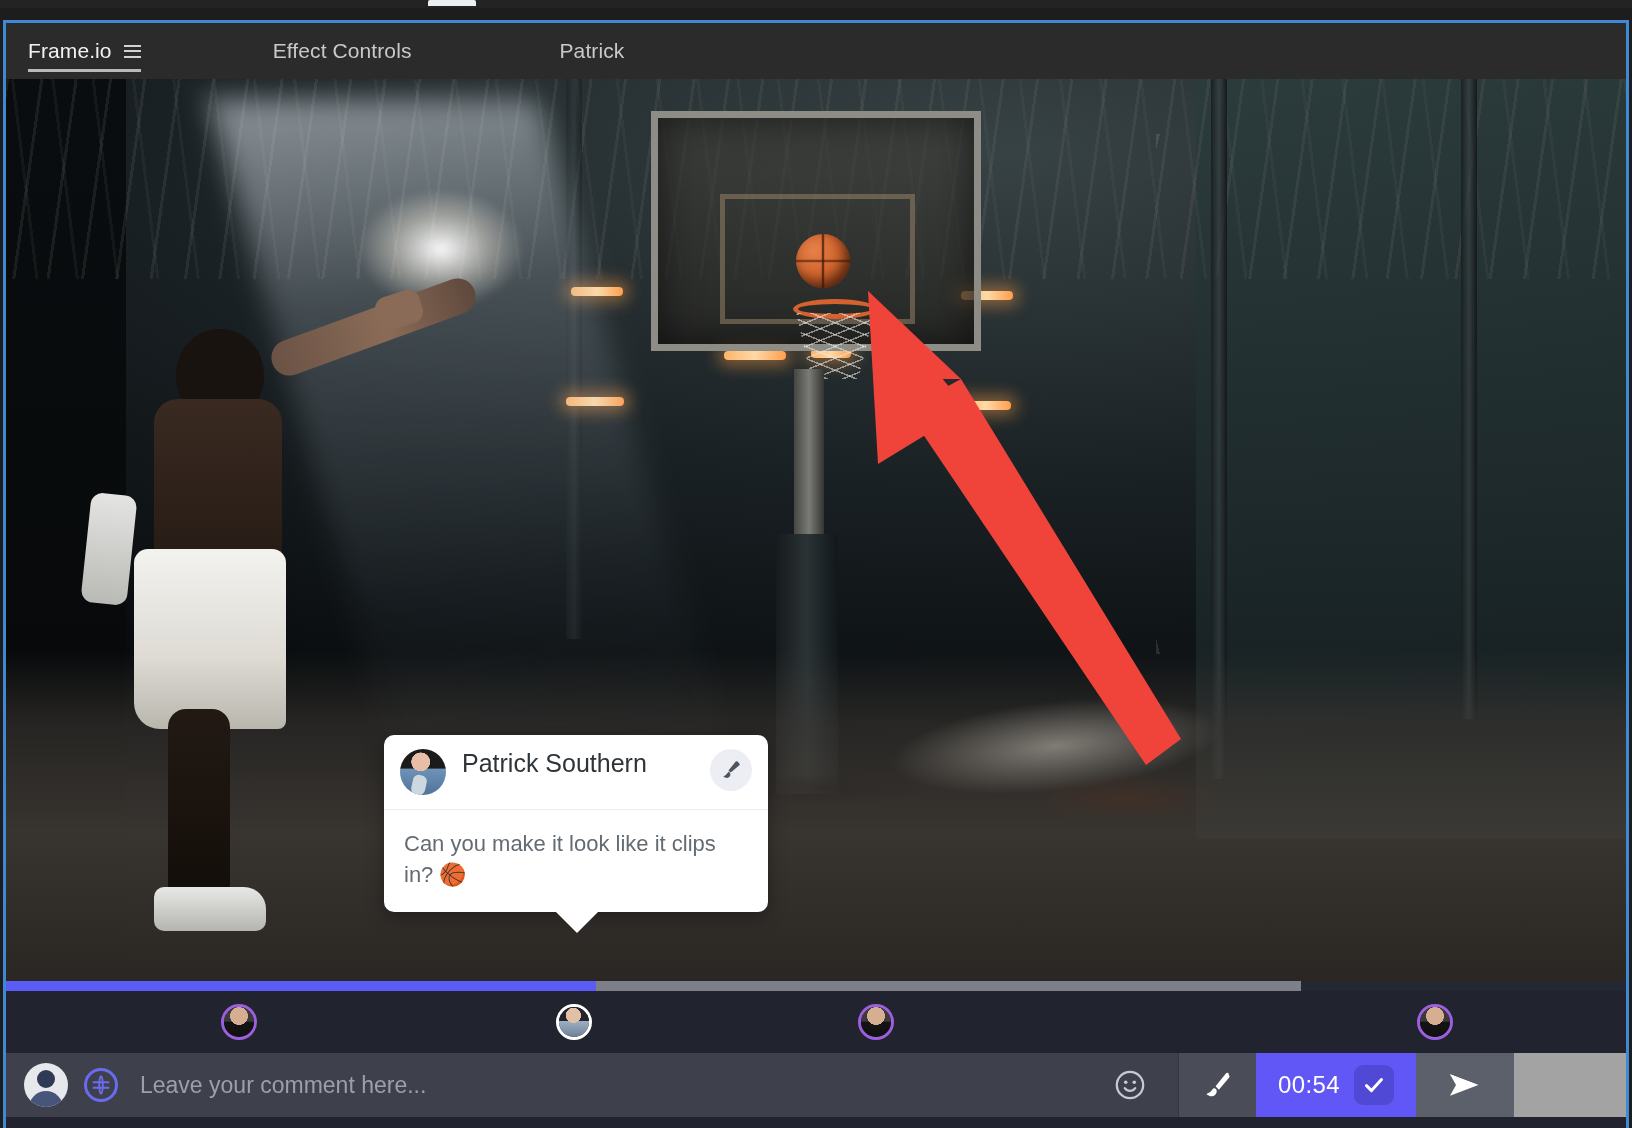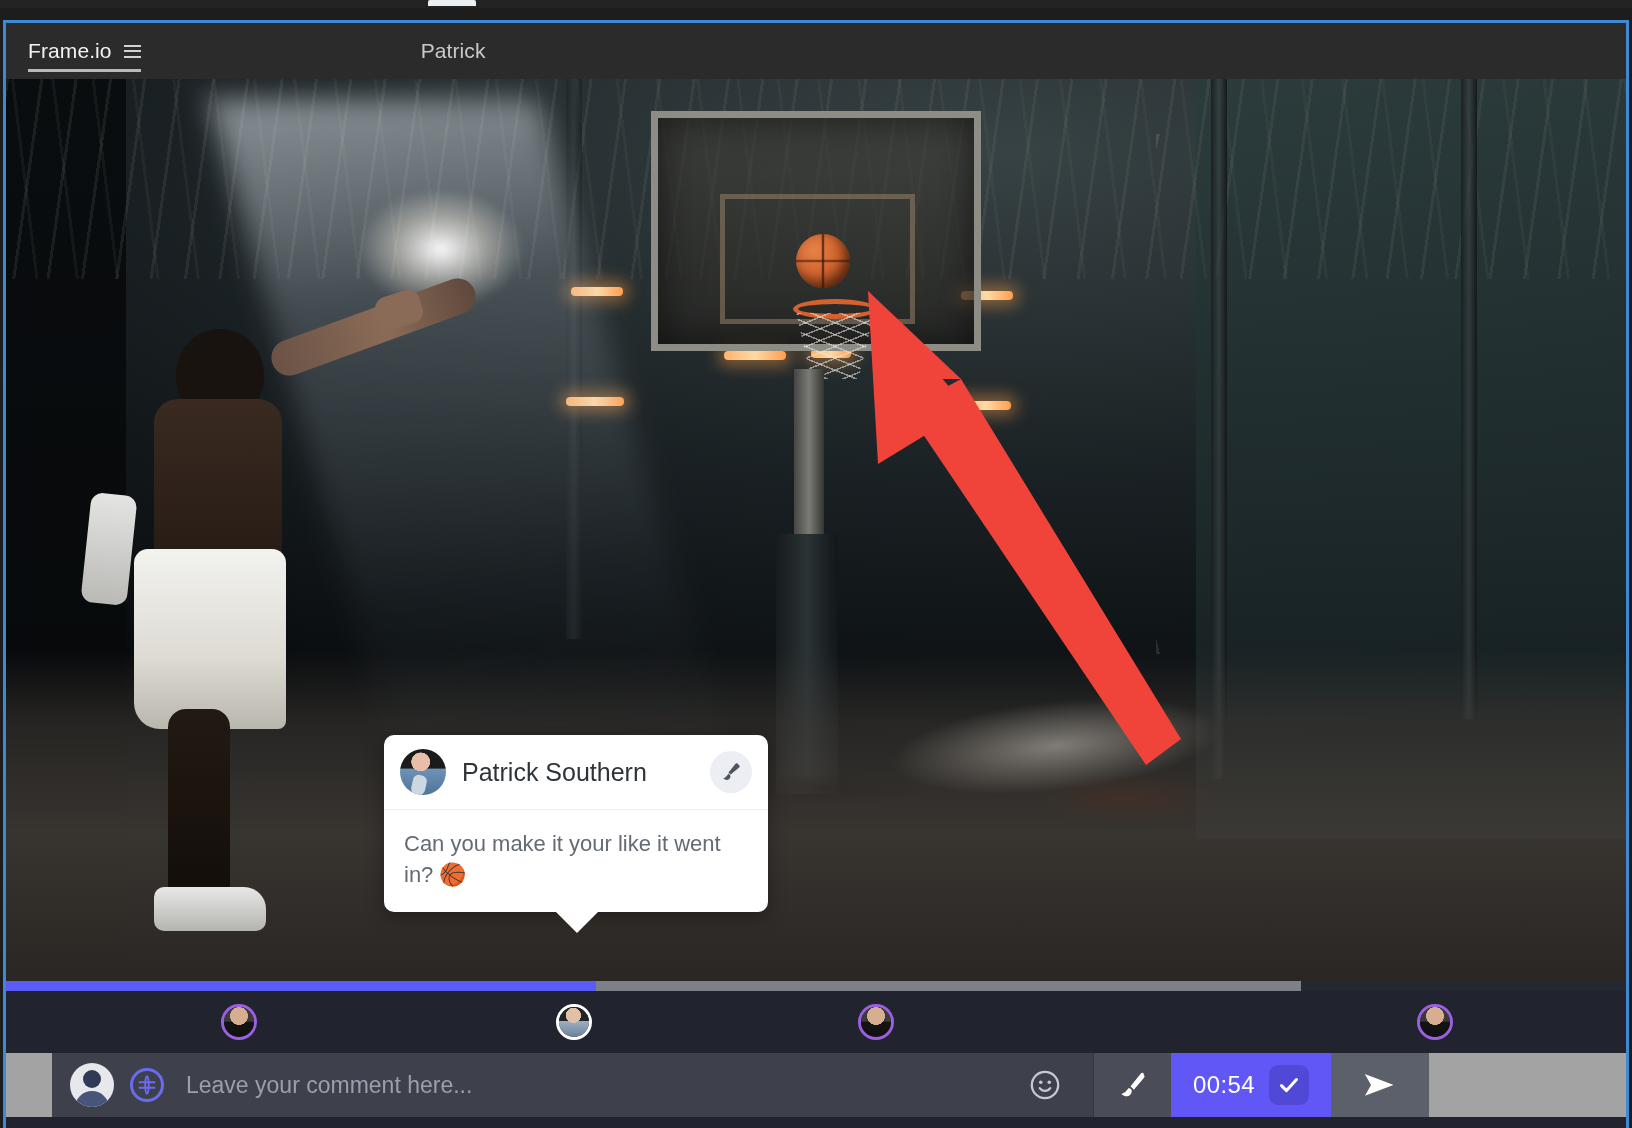--- a/index.html
+++ b/index.html
@@ -257,21 +257,21 @@
 
   
   .popup {
     position:absolute; left:378px; top:656px;
     width:384px;
     background:#ffffff;
     border-radius:10px;
     box-shadow: 0 4px 18px rgba(0,0,0,.35);
   }
   .popup-head {
-    display:flex; align-items:center;
+    display:flex; align-items:flex-start;
     padding: 14px 16px;
     border-bottom: 1px solid #ebedf0;
   }
   .popup-avatar {
     width:46px; height:46px; border-radius:50%;
     background: radial-gradient(circle at 45% 28%, #e8bfa6 0 22%, rgba(0,0,0,0) 23%),
                 linear-gradient(180deg, #1b1b1b 0%, #1b1b1b 42%, #6f93b8 43%, #4f7399 100%);
     flex: 0 0 auto;
     overflow:hidden;
     position:relative;
@@ -342,23 +342,23 @@
   }
   .mk-face-b2 {
     position:absolute; inset:0;
     background: radial-gradient(circle at 48% 28%, #e2c0a6 0 28%, rgba(0,0,0,0) 29%),
                 linear-gradient(180deg,#22242a 0 45%, #9fb0c4 46%, #6b8099 100%);
   }
 
   
   .composer {
     position:absolute; left:0; top:1030px;
-    width:1377px; height:64px;
+    width:1508px; height:64px;
     background:#3e414c;
-    display:flex; align-items:center;margin-left:46px;
+    display:flex; align-items:center;
   }
   .composer-avatar {
     margin-left:18px;
     width:44px; height:44px; border-radius:50%;
     background:#e6e8ec;
     position:relative; overflow:hidden; flex:0 0 auto;
   }
   .composer-avatar:before {
     content:""; position:absolute; left:13px; top:7px; width:18px; height:18px;
     border-radius:50%; background:#2f3a55;
@@ -441,20 +441,23 @@
           <i></i>
             <i></i>
             <i></i>
         </span>
         <span class="underline"></span>
       </div>
 
       <div class="tab-gap-1"></div>
 
       <div class="tab-gap-2"></div>
+      <div class="tab">
+        <span>Effect Controls</span>
+      </div>
 
       <div class="tab-gap-3"></div>
 
       <div class="tab-gap-4"></div>
       <div class="tab">
         <span>Patrick</span>
       </div>
     </div>
 
     <div class="stage">
@@ -519,21 +522,21 @@
         <div class="popup-head">
           <div class="popup-avatar"></div>
           <div class="popup-name">Patrick Southern</div>
           <div class="brush-chip">
             <svg width="24" height="24" viewBox="0 0 24 24">
               <path d="M20.5 3.6c-.6-.6-1.5-.5-2 .2l-7 8.6 2.2 2.2 8.4-7c.7-.6.8-1.5.2-2z" fill="#4d5560" transform="translate(-2,0)"></path>
               <path d="M9.9 13.4l-2.3 2.6c-.9 1-1.4 1.6-2.6 2-.6.2-.7.5-.3.8.9.7 2.3 1.2 3.5 1.1 1.9-.2 3.2-1.8 3.2-3.5 0-.6-.2-1.1-.5-1.5z" fill="#4d5560"></path>
             </svg>
           </div>
         </div>
-        <div class="popup-body">Can you make it your like it went in? 🏀</div>
+        <div class="popup-body">Can you make it look like it clips in? 🏀</div>
         <div class="popup-tail"></div>
       </div>
     </div>
 
     <div class="scrub-wrap">
       <div class="scrub-track" id="scrub-track" style="width: 1295px; background: rgb(125, 128, 136);"></div>
       <div class="scrub-played" id="scrub-played" style="width: 590px; background: rgb(91, 91, 245);"></div>
     </div>
 
     <div class="markers" id="markers-row">

